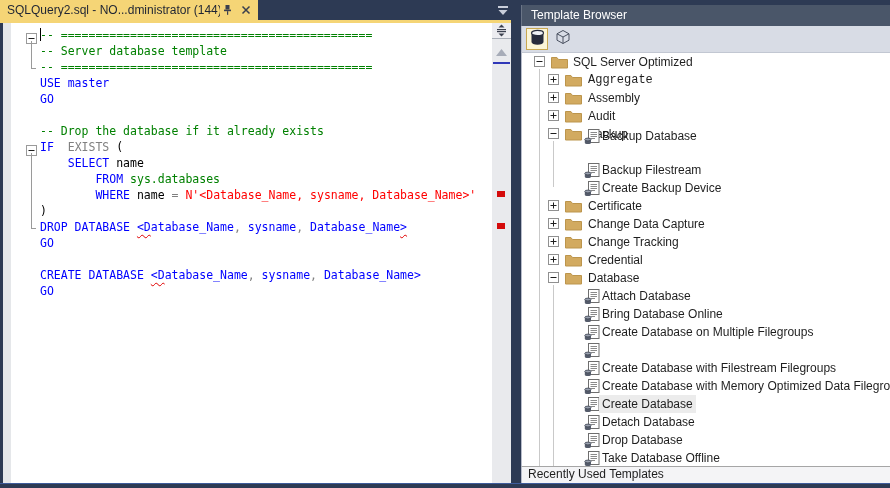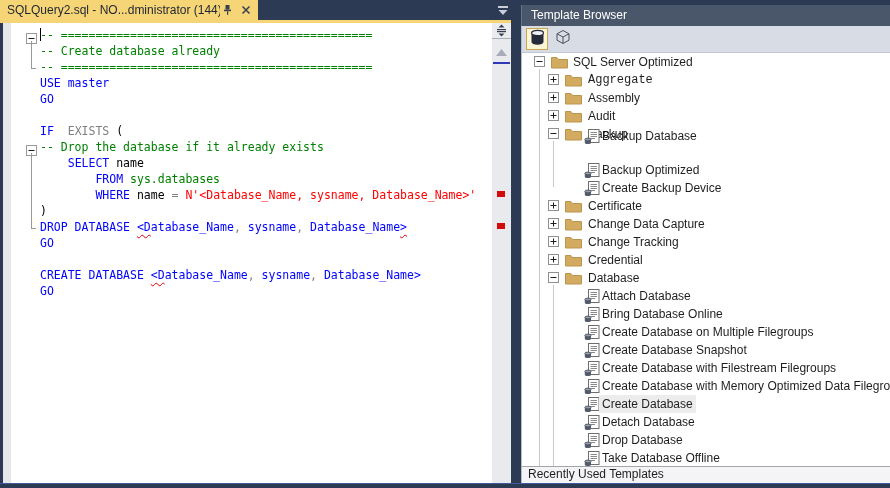--- a/index.html
+++ b/index.html
@@ -108,27 +108,27 @@
             <line x1="2.5" y1="5.5" x2="8.5" y2="5.5" stroke="#1E1E1E"></line>
           </svg>
       </span>
       <div class="outline-guide" style="top:18px;height:27px"></div>
       <div class="outline-tick" style="top:45px"></div>
       <div class="outline-guide" style="top:130px;height:75px"></div>
       <div class="outline-tick" style="top:205px"></div>
 
       <div id="code-lines">
           <div class="cl"><span class="tk-cm">-- =============================================</span></div>
-          <div class="cl"><span class="tk-cm">-- Create database already</span></div>
+          <div class="cl"><span class="tk-cm">-- Server database template</span></div>
           <div class="cl"><span class="tk-cm">-- =============================================</span></div>
           <div class="cl"><span class="tk-kw">USE master</span></div>
           <div class="cl"><span class="tk-kw">GO</span></div>
           <div class="cl">&nbsp;</div>
+          <div class="cl"><span class="tk-cm">-- Drop the database if it already exists</span></div>
           <div class="cl"><span class="tk-kw">IF</span><span class="tk-id">  </span><span class="tk-gr">EXISTS</span><span class="tk-id"> (</span></div>
-          <div class="cl"><span class="tk-cm">-- Drop the database if it already exists</span></div>
           <div class="cl"><span class="tk-id">    </span><span class="tk-kw">SELECT</span><span class="tk-id"> name</span></div>
           <div class="cl"><span class="tk-id">        </span><span class="tk-kw">FROM</span><span class="tk-id"> </span><span class="tk-cm">sys.databases</span></div>
           <div class="cl"><span class="tk-id">        </span><span class="tk-kw">WHERE</span><span class="tk-id"> name </span><span class="tk-gr">=</span><span class="tk-id"> </span><span class="tk-str">N'&lt;Database_Name, sysname, Database_Name&gt;'</span></div>
           <div class="cl"><span class="tk-id">)</span></div>
           <div class="cl"><span class="tk-kw">DROP DATABASE </span><span class="tk-sq">&lt;D</span><span class="tk-kw">atabase_Name</span><span class="tk-gr">,</span><span class="tk-kw"> sysname</span><span class="tk-gr">,</span><span class="tk-kw"> Database_Name</span><span class="tk-sq">&gt;</span></div>
           <div class="cl"><span class="tk-kw">GO</span></div>
           <div class="cl">&nbsp;</div>
           <div class="cl"><span class="tk-kw">CREATE DATABASE </span><span class="tk-sq">&lt;D</span><span class="tk-kw">atabase_Name</span><span class="tk-gr">,</span><span class="tk-kw"> sysname</span><span class="tk-gr">,</span><span class="tk-kw"> Database_Name</span><span class="tk-kw">&gt;</span></div>
           <div class="cl"><span class="tk-kw">GO</span></div>
         </div>
@@ -258,21 +258,21 @@
               <rect x="4.5" y="0.5" width="10.5" height="13" fill="#fff" stroke="#6E6E6E"></rect>
               <g stroke="#8A8A8A">
                 <line x1="6.5" y1="3.5" x2="13" y2="3.5"></line>
                 <line x1="6.5" y1="5.5" x2="13" y2="5.5"></line>
                 <line x1="6.5" y1="7.5" x2="13" y2="7.5"></line>
                 <line x1="6.5" y1="9.5" x2="11" y2="9.5"></line>
               </g>
               <path d="M0.8 10.5 v3.2 a3.1 1.4 0 0 0 6.2 0 v-3.2" fill="#555C6B"></path>
               <ellipse cx="3.9" cy="10.5" rx="3.1" ry="1.4" fill="#9AA1AF" stroke="#3E4450" stroke-width="0.8"></ellipse>
             </svg></span>
-          <span class="tlabel" style="left: 80px;">Backup Optimized</span>
+          <span class="tlabel" style="left: 80px;">Backup Filestream</span>
         </div>
         <div class="trow" style="top: 144px;">
           <span class="exp" style="left: 26px;"><svg width="11" height="11">
               <rect x="0.5" y="0.5" width="10" height="10" fill="#fff" stroke="#909090"></rect>
               <line x1="2.5" y1="5.5" x2="8.5" y2="5.5" stroke="#1E1E1E"></line>
               <line x1="5.5" y1="2.5" x2="5.5" y2="8.5" stroke="#1E1E1E"></line>
             </svg></span>
           <span class="ticon" style="left: 43px;"><svg width="17" height="14">
               <path d="M0.5 2.5 h5.4 l1.6 2 h9 v8.5 h-16 z" fill="#D2AA60" stroke="#BC954C"></path>
             </svg></span>
@@ -382,21 +382,20 @@
               <rect x="4.5" y="0.5" width="10.5" height="13" fill="#fff" stroke="#6E6E6E"></rect>
               <g stroke="#8A8A8A">
                 <line x1="6.5" y1="3.5" x2="13" y2="3.5"></line>
                 <line x1="6.5" y1="5.5" x2="13" y2="5.5"></line>
                 <line x1="6.5" y1="7.5" x2="13" y2="7.5"></line>
                 <line x1="6.5" y1="9.5" x2="11" y2="9.5"></line>
               </g>
               <path d="M0.8 10.5 v3.2 a3.1 1.4 0 0 0 6.2 0 v-3.2" fill="#555C6B"></path>
               <ellipse cx="3.9" cy="10.5" rx="3.1" ry="1.4" fill="#9AA1AF" stroke="#3E4450" stroke-width="0.8"></ellipse>
             </svg></span>
-          <span class="tlabel" style="left: 80px;">Create Database Snapshot</span>
         </div>
         <div class="trow" style="top: 306px;">
           <span class="ticon" style="left: 62px;"><svg width="16" height="16">
               <rect x="4.5" y="0.5" width="10.5" height="13" fill="#fff" stroke="#6E6E6E"></rect>
               <g stroke="#8A8A8A">
                 <line x1="6.5" y1="3.5" x2="13" y2="3.5"></line>
                 <line x1="6.5" y1="5.5" x2="13" y2="5.5"></line>
                 <line x1="6.5" y1="7.5" x2="13" y2="7.5"></line>
                 <line x1="6.5" y1="9.5" x2="11" y2="9.5"></line>
               </g>

